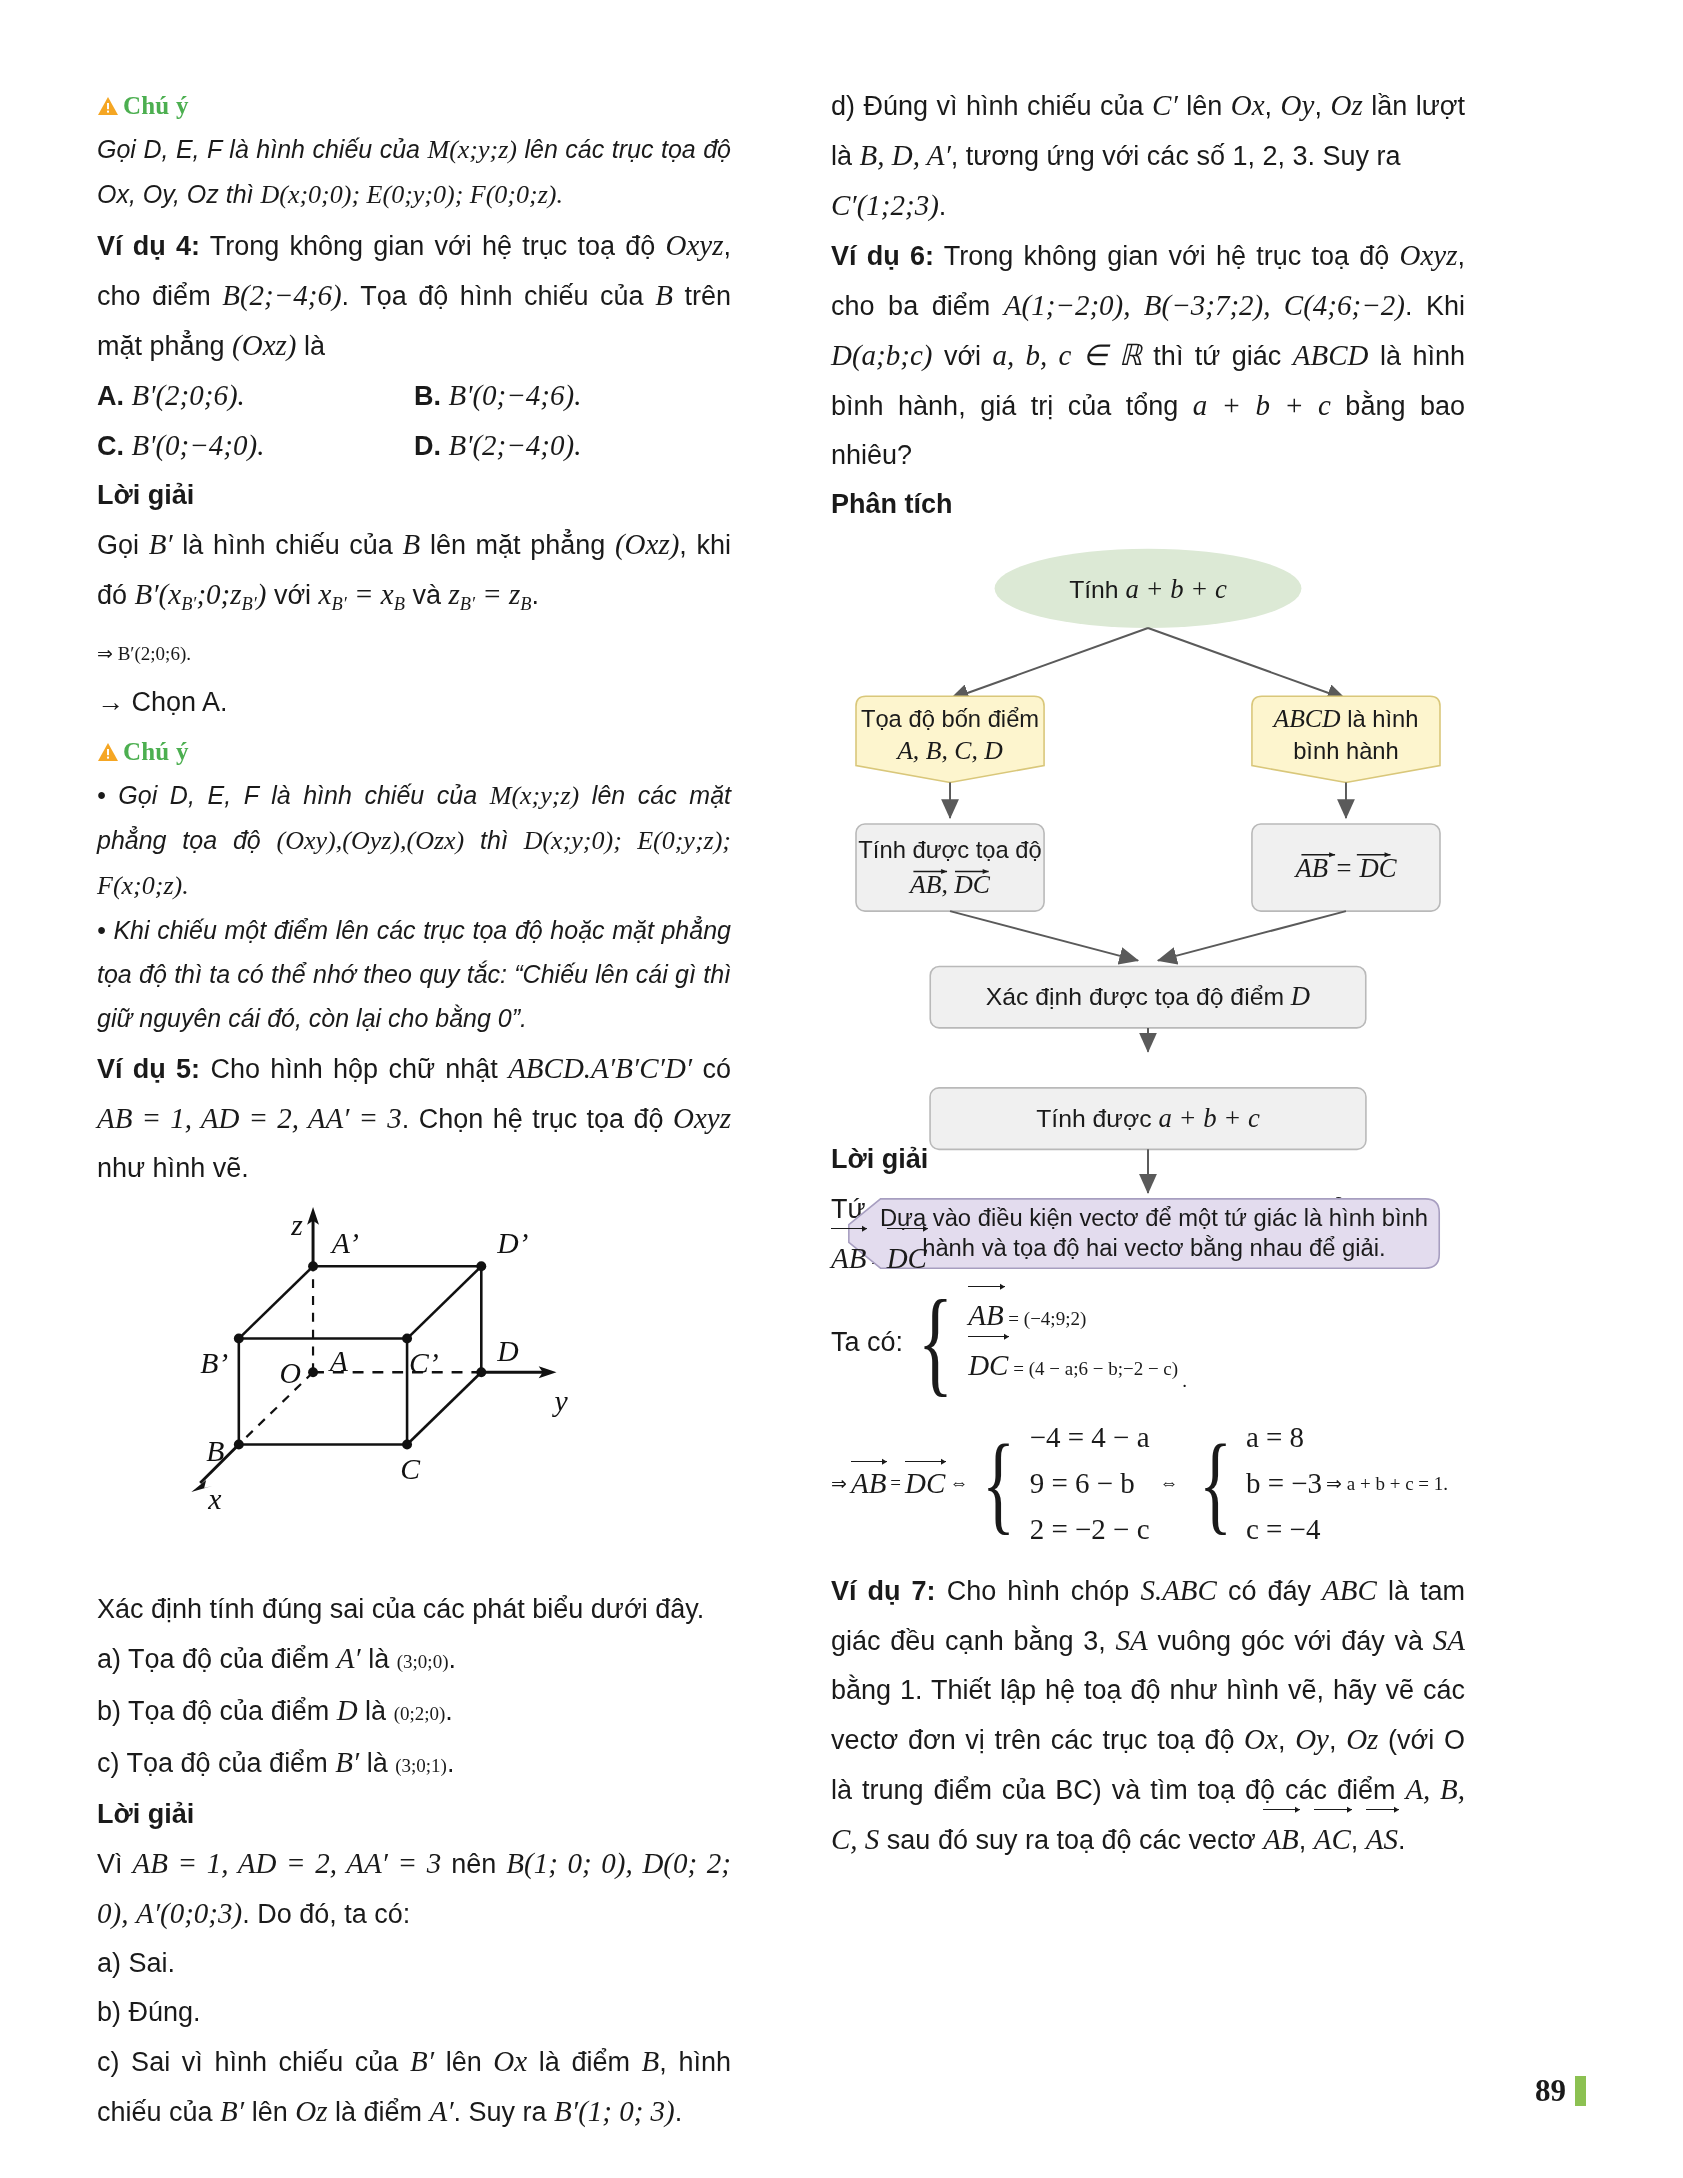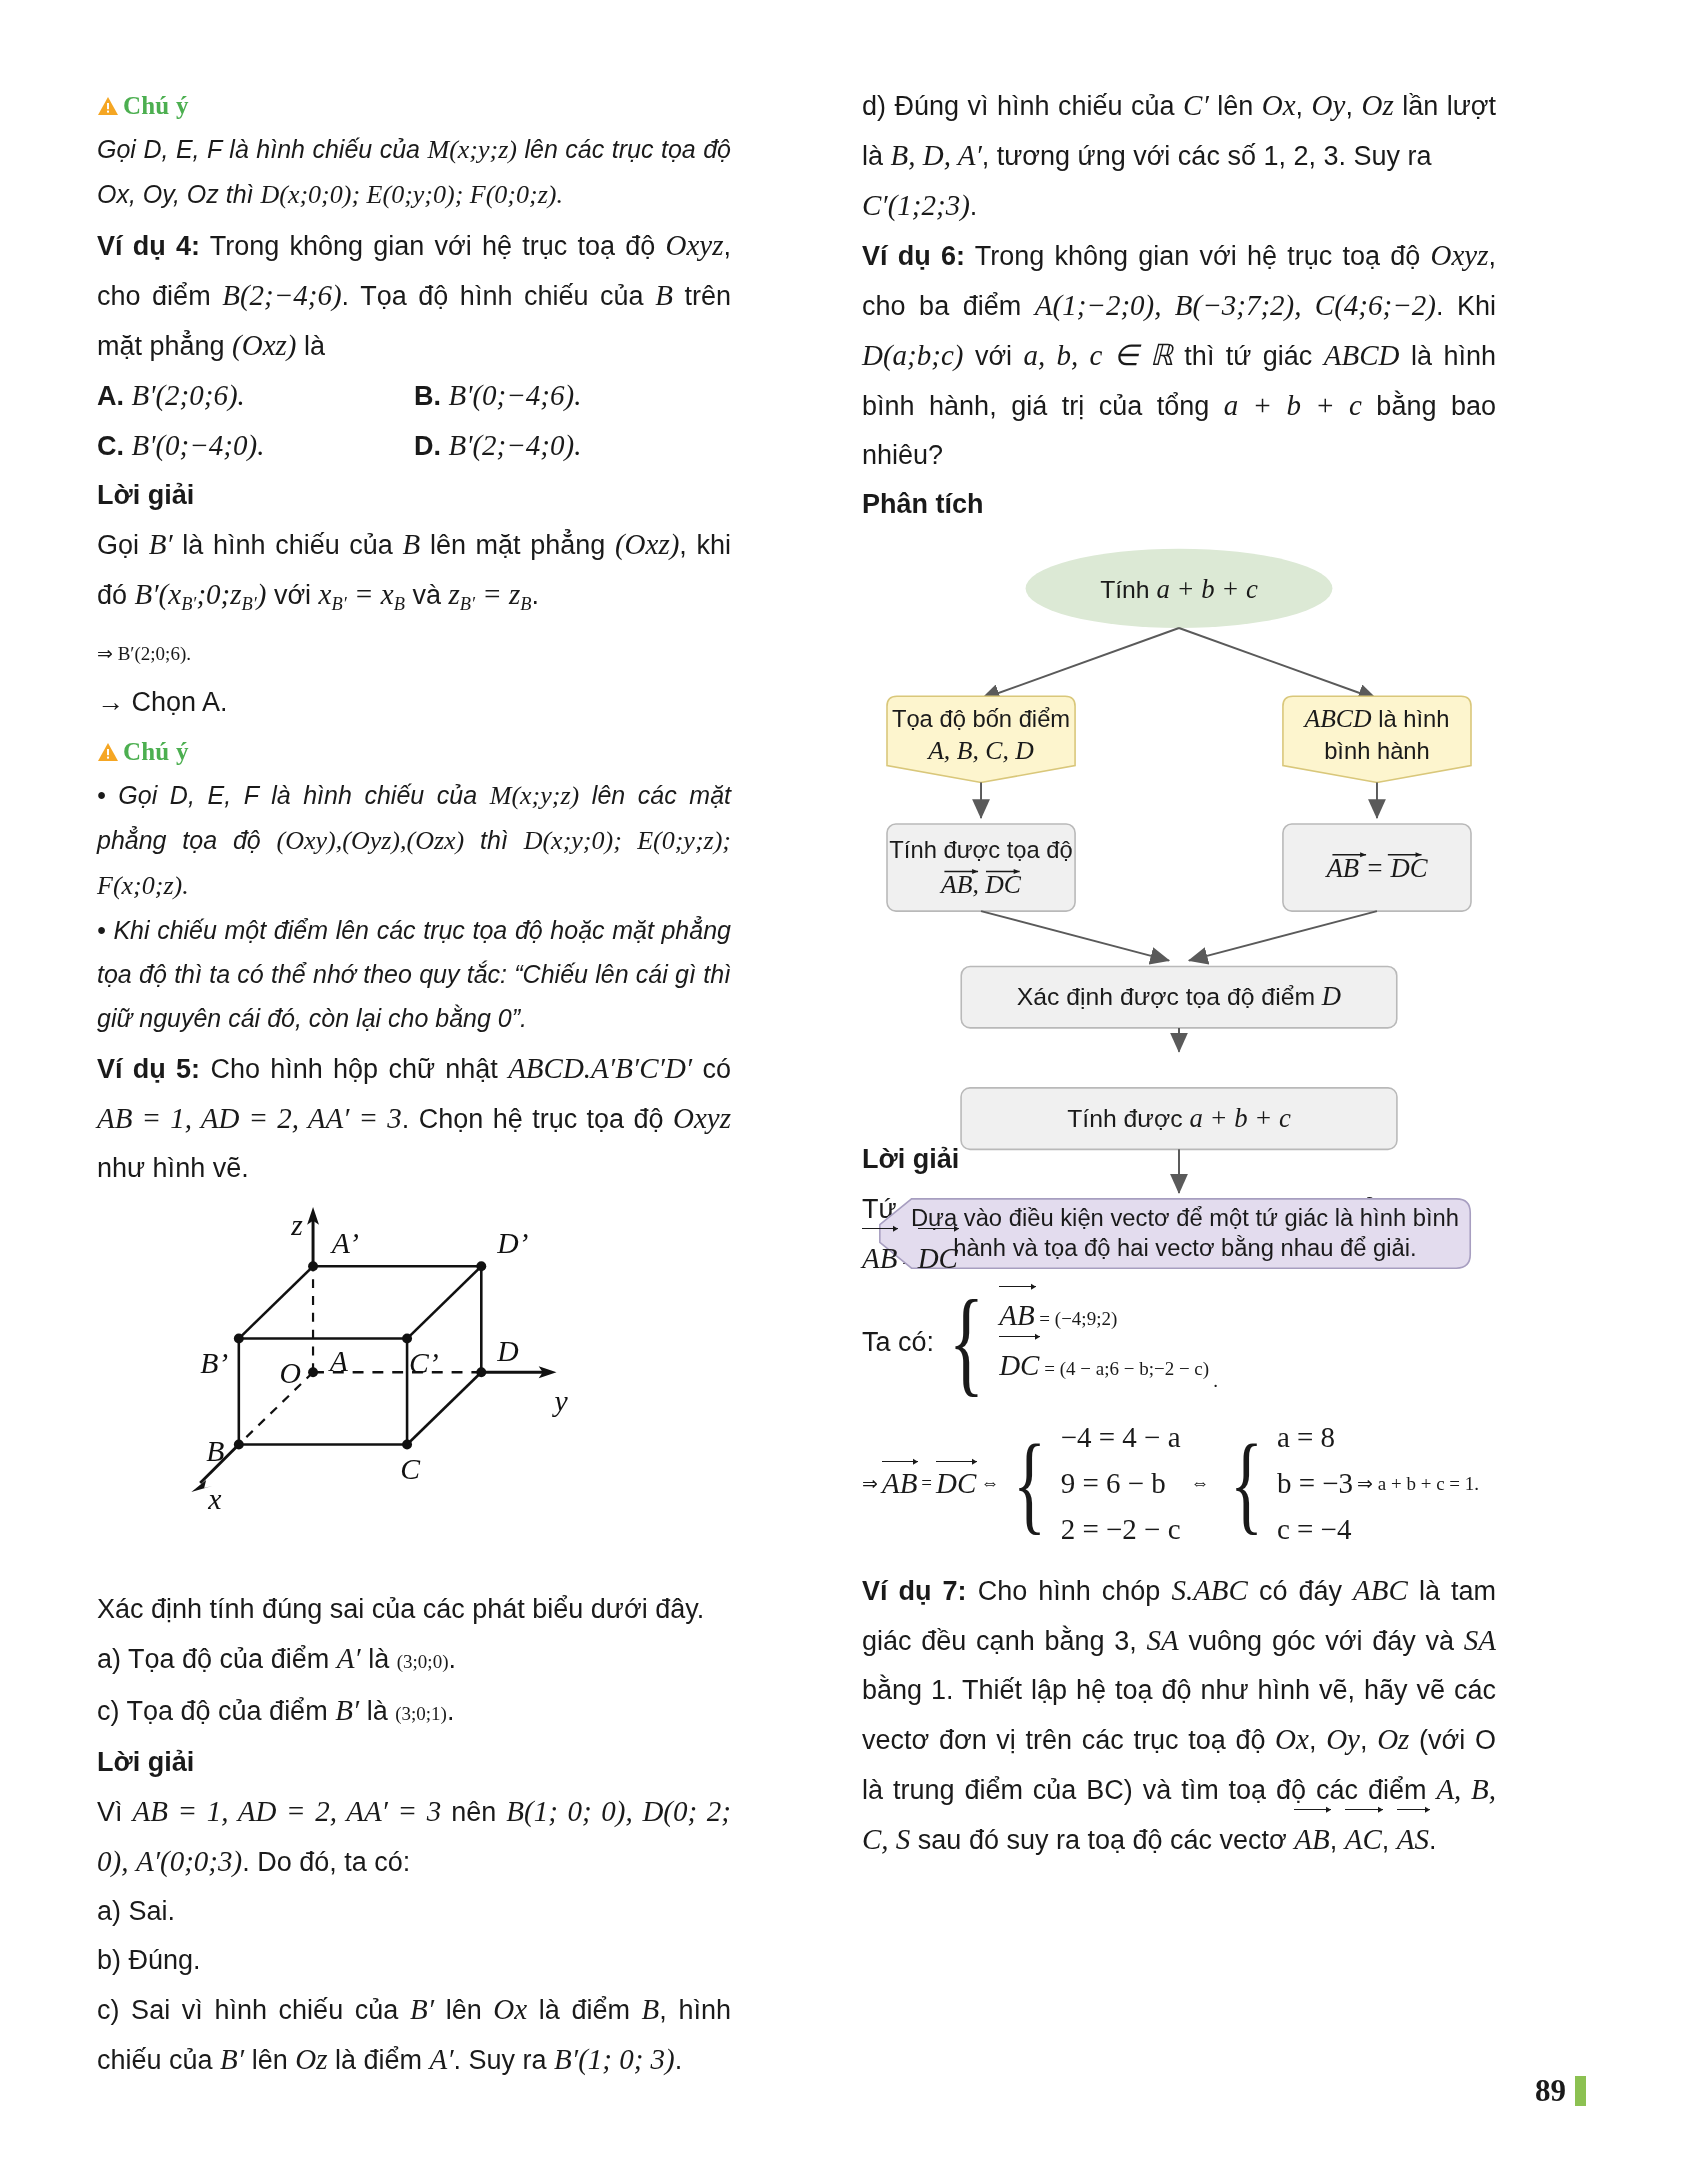--- a/index.html
+++ b/index.html
@@ -9,21 +9,21 @@
     background:#ffffff;
     font-family:"Liberation Sans", sans-serif;
     color:#1a1a1a;
     position:relative;
     overflow:hidden;
   }
   .page { position:relative; width:1683px; height:2178px; padding:0; }
 
   .col { position:absolute; top:81px; width:634px; }
   .col-left  { left:97px; }
-  .col-right { left:862px; }
+  .col-right { left:831px; }
 
   
   .p {
     font-size:27px;
     line-height:49px;
     margin:0 0 0 0;
     text-align:justify;
     text-justify:inter-word;
   }
   .p.nj { text-align:left; }
@@ -216,20 +216,24 @@
           <text x="404" y="164">D</text>
         </g>
       </svg>
     </div>
 
     <div class="p nj">Xác định tính đúng sai của các phát biểu dưới đây.</div>
 
     <div class="p nj">
       <span>a)</span>
       <span>Tọa độ của điểm </span><span class="mi">A′</span><span> là </span><span class="mr">(3;0;0)</span><span>.</span>
+    </div>
+    <div class="p nj">
+      <span>b)</span>
+      <span>Tọa độ của điểm </span><span class="mi">D</span><span> là </span><span class="mr">(0;2;0)</span><span>.</span>
     </div>
     <div class="p nj">
       <span>c)</span>
       <span>Tọa độ của điểm </span><span class="mi">B′</span><span> là </span><span class="mr">(3;0;1)</span><span>.</span>
     </div>
 
     <div class="h-sec">Lời giải</div>
 
     <div class="p">
       <span>Vì </span><span class="mi">AB = 1, AD = 2, AA′ = 3</span><span> nên </span><span class="mi">B(1; 0; 0), D(0; 2; 0),</span>

